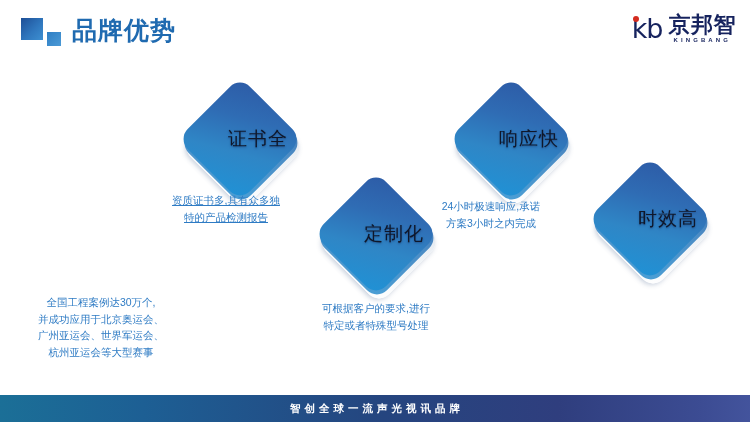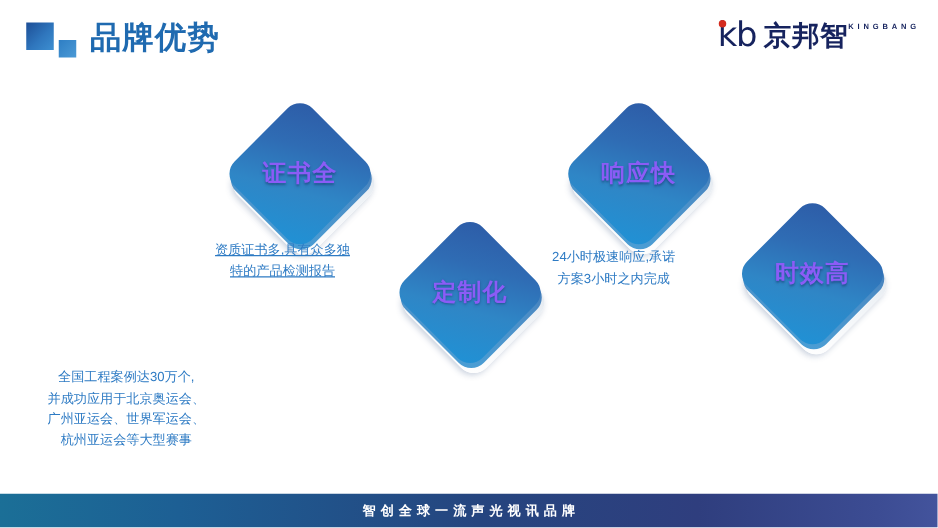--- a/index.html
+++ b/index.html
@@ -84,21 +84,21 @@
     position: absolute;
     left: 1px;
     top: 2px;
     width: 6px;
     height: 6px;
     border-radius: 50%;
     background: #d42b1f;
   }
   .logo-cn-wrap {
     display: flex;
-    flex-direction: row;
+    flex-direction: column;
     justify-content: center;
     margin-left: 2px;
   }
   .logo-cn {
     font-size: 22px;
     font-weight: bold;
     color: #16235e;
     line-height: 22px;
     letter-spacing: 0.5px;
   }
@@ -143,30 +143,30 @@
     top: 4px;
     width: 100%;
     height: 100%;
     transform: rotate(45deg);
     border-radius: 14px;
     background: linear-gradient(150deg, #20509c 0%, #2f7bbd 50%, #2b8ece 100%);
     opacity: 0.85;
   }
   .diamond-label {
     position: absolute;
-    left: 0;
+    left: 18px;
     top: 0;
     width: 100%;
     height: 100%;
     display: flex;
     align-items: center;
     justify-content: center;
-    color: #8b5cf6;
+    color: #0f172a;
     font-size: 19px;
-    font-weight: bold;
+    font-weight: normal;
     letter-spacing: 1px;
     text-shadow: 0 1px 2px rgba(20,50,100,0.55);
     white-space: nowrap;
     z-index: 5;
   }
   .desc {
     position: absolute;
     text-align: center;
     color: #2e7bc4;
     font-size: 10.5px;
@@ -238,20 +238,22 @@
   </div>
   <div class="desc" style="left:133px; top:192px; width:186px;text-decoration:underline;">资质证书多,具有众多独
 特的产品检测报告</div>
 
   <div class="diamond-wrap" style="left:332px; top:190px; width:88px; height:88px;">
     <div class="diamond-sub1"></div>
     <div class="diamond-sub2"></div>
     <div class="diamond"></div>
     <div class="diamond-label">定制化</div>
   </div>
+  <div class="desc" style="left:283px; top:300px; width:186px;">可根据客户的要求,进行
+特定或者特殊型号处理</div>
 
   <div class="diamond-wrap" style="left:467px; top:95px; width:88px; height:88px;">
     <div class="diamond-sub1"></div>
     <div class="diamond-sub2"></div>
     <div class="diamond"></div>
     <div class="diamond-label">响应快</div>
   </div>
   <div class="desc" style="left:398px; top:198px; width:186px;">24小时极速响应,承诺
 方案3小时之内完成</div>
 

